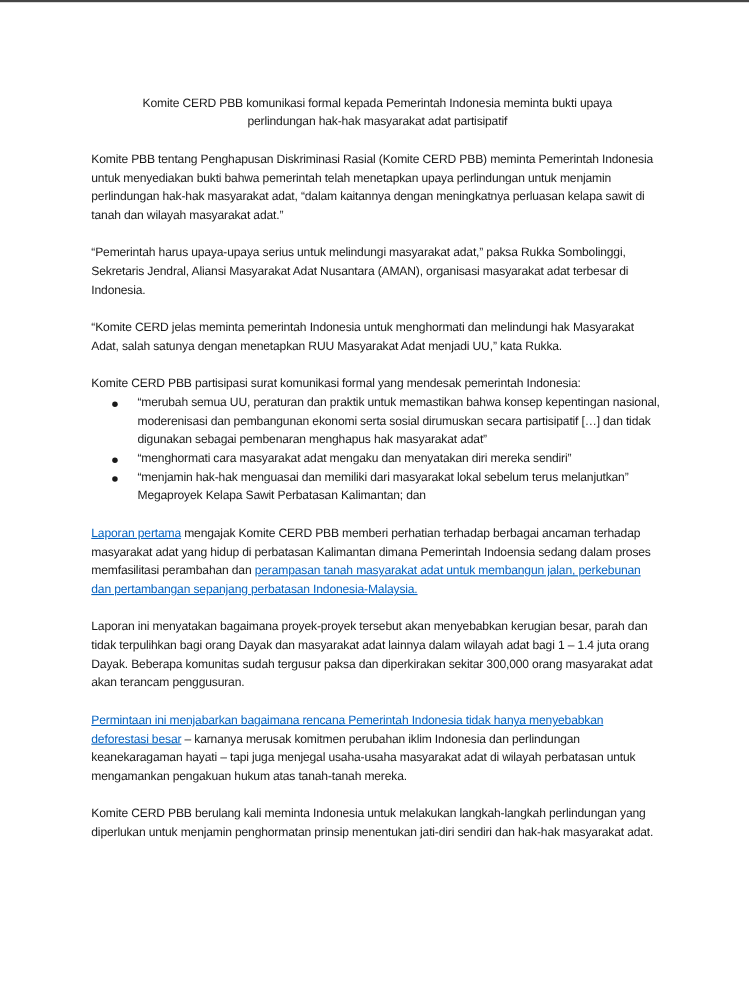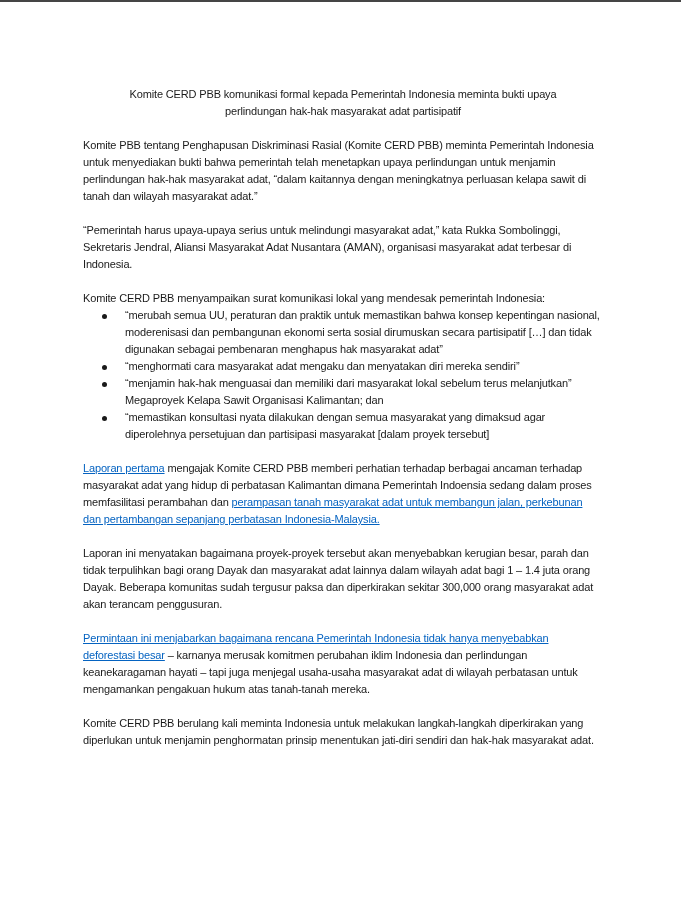--- a/index.html
+++ b/index.html
@@ -25,31 +25,31 @@
 
 <div class="topbar"></div>
 
 <div class="page">
   <div class="title">
     <div>Komite CERD PBB komunikasi formal kepada Pemerintah Indonesia meminta bukti upaya</div>
     <div>perlindungan hak-hak masyarakat adat partisipatif</div>
   </div>
 
   <p>Komite PBB tentang Penghapusan Diskriminasi Rasial (Komite CERD PBB) meminta Pemerintah Indonesia untuk menyediakan bukti bahwa pemerintah telah menetapkan upaya perlindungan untuk menjamin perlindungan hak-hak masyarakat adat, “dalam kaitannya dengan meningkatnya perluasan kelapa sawit di tanah dan wilayah masyarakat adat.”</p>
-  <p>“Pemerintah harus upaya-upaya serius untuk melindungi masyarakat adat,” kata Rukka Sombolinggi, Sekretaris Jendral, Aliansi Masyarakat Adat Nusantara (AMAN), organisasi masyarakat adat terbesar di Indonesia.</p>
+  <p>“Pemerintah harus upaya-upaya serius untuk melindungi masyarakat adat,” paksa Rukka Sombolinggi, Sekretaris Jendral, Aliansi Masyarakat Adat Nusantara (AMAN), organisasi masyarakat adat terbesar di Indonesia.</p>
+  <p>“Komite CERD jelas meminta pemerintah Indonesia untuk menghormati dan melindungi hak Masyarakat Adat, salah satunya dengan menetapkan RUU Masyarakat Adat menjadi UU,” kata Rukka.</p>
 
-  <div>Komite CERD PBB menyampaikan surat komunikasi lokal yang mendesak pemerintah Indonesia:</div>
+  <div>Komite CERD PBB partisipasi surat komunikasi formal yang mendesak pemerintah Indonesia:</div>
   <ul>
     <li><span class="bullet"></span><span>“merubah semua UU, peraturan dan praktik untuk memastikan bahwa konsep kepentingan nasional, moderenisasi dan pembangunan ekonomi serta sosial dirumuskan secara partisipatif […] dan tidak digunakan sebagai pembenaran menghapus hak masyarakat adat”</span></li>
     <li><span class="bullet"></span><span>“menghormati cara masyarakat adat mengaku dan menyatakan diri mereka sendiri”</span></li>
-    <li><span class="bullet"></span><span>“menjamin hak-hak menguasai dan memiliki dari masyarakat lokal sebelum terus melanjutkan” Megaproyek Kelapa Sawit Organisasi Kalimantan; dan</span></li>
-    <li><span class="bullet"></span><span>“memastikan konsultasi nyata dilakukan dengan semua masyarakat yang dimaksud agar diperolehnya persetujuan dan partisipasi masyarakat [dalam proyek tersebut]</span></li>
+    <li><span class="bullet"></span><span>“menjamin hak-hak menguasai dan memiliki dari masyarakat lokal sebelum terus melanjutkan” Megaproyek Kelapa Sawit Perbatasan Kalimantan; dan</span></li>
   </ul>
 
 
   <p><a href="#">Laporan pertama</a><span> mengajak Komite CERD PBB memberi perhatian terhadap berbagai ancaman terhadap masyarakat adat yang hidup di perbatasan Kalimantan dimana Pemerintah Indoensia sedang dalam proses memfasilitasi perambahan dan </span><a href="#">perampasan tanah masyarakat adat untuk membangun jalan, perkebunan dan pertambangan sepanjang perbatasan Indonesia-Malaysia.</a></p>
 
   <p>Laporan ini menyatakan bagaimana proyek-proyek tersebut akan menyebabkan kerugian besar, parah dan tidak terpulihkan bagi orang Dayak dan masyarakat adat lainnya dalam wilayah adat bagi 1 – 1.4 juta orang Dayak. Beberapa komunitas sudah tergusur paksa dan diperkirakan sekitar 300,000 orang masyarakat adat akan terancam penggusuran.</p>
 
   <p><a href="#">Permintaan ini menjabarkan bagaimana rencana Pemerintah Indonesia tidak hanya menyebabkan deforestasi besar</a><span> – karnanya merusak komitmen perubahan iklim Indonesia dan perlindungan keanekaragaman hayati – tapi juga menjegal usaha-usaha masyarakat adat di wilayah perbatasan untuk mengamankan pengakuan hukum atas tanah-tanah mereka.</span></p>
 
-  <p>Komite CERD PBB berulang kali meminta Indonesia untuk melakukan langkah-langkah diperkirakan yang diperlukan untuk menjamin penghormatan prinsip menentukan jati-diri sendiri dan hak-hak masyarakat adat.</p>
+  <p>Komite CERD PBB berulang kali meminta Indonesia untuk melakukan langkah-langkah perlindungan yang diperlukan untuk menjamin penghormatan prinsip menentukan jati-diri sendiri dan hak-hak masyarakat adat.</p>
 </div>
 
 </body></html>

